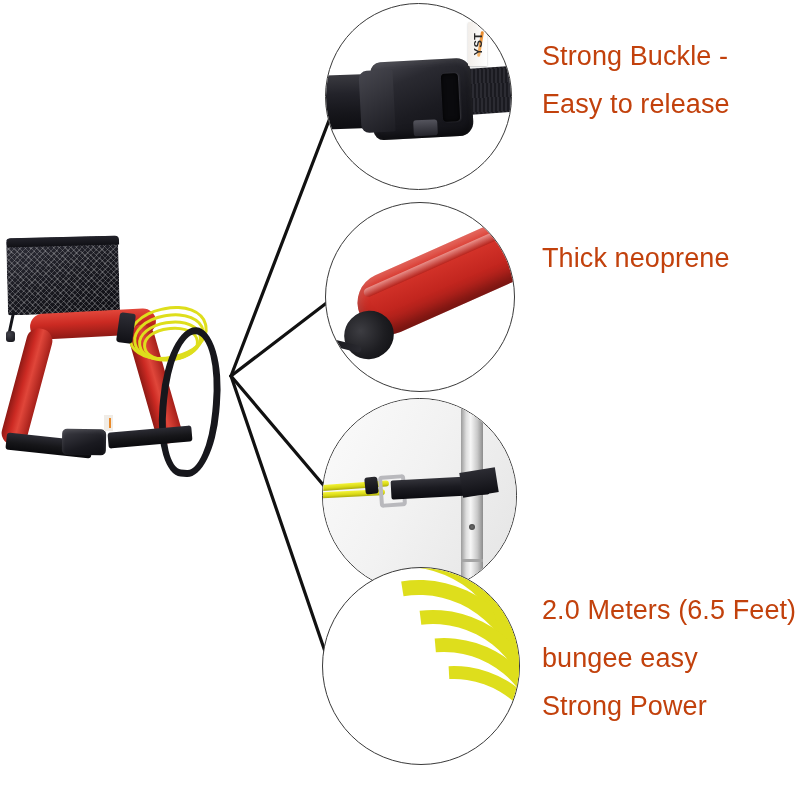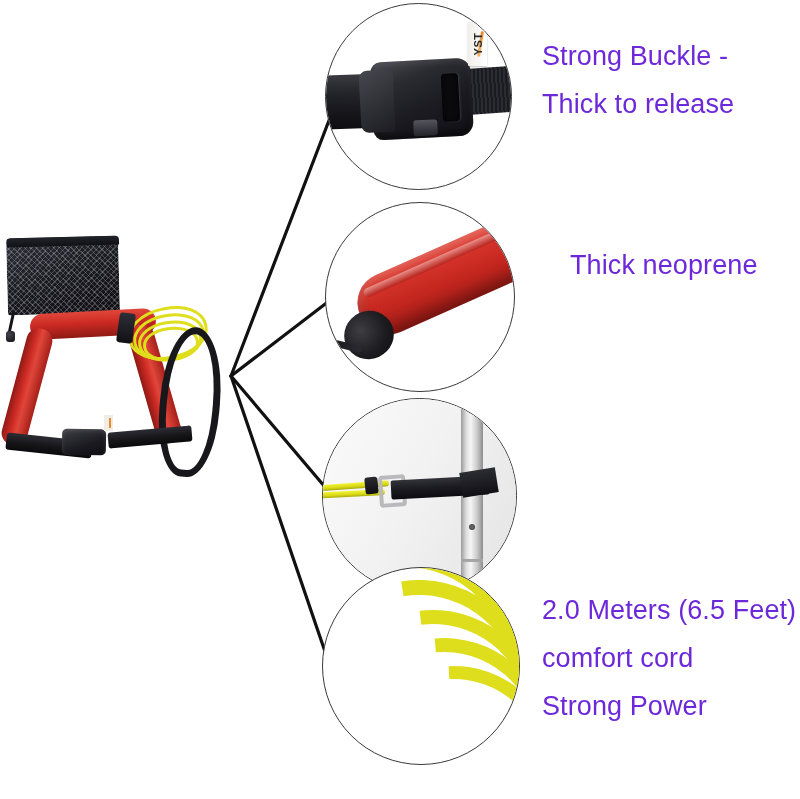--- a/index.html
+++ b/index.html
@@ -32,21 +32,21 @@
   .callout-circle {
     position: absolute;
     border: 1.3px solid #3a3a3a;
     border-radius: 50%;
     overflow: hidden;
     background: #ffffff;
   }
   .callout-text {
     position: absolute;
     left: 224px;
-    color: #6d28d9;
+    color: #c2410c;
     font-size: 27px;
     line-height: 48px;
     letter-spacing: 0.1px;
     white-space: nowrap;
   }
   .callout-text div { font-weight: 400; }
 
   
   #c1 { left: 7px; top: 3px; width: 185px; height: 185px; }
   .buckle-strap-l {
@@ -349,32 +349,32 @@
         <div class="buckle-tongue"></div>
         <div class="buckle-slot"></div>
       </div>
       <div class="yst-tag">
         <i></i>
         <span>YST</span>
       </div>
     </div>
     <div class="callout-text" style="top:32px;">
       <div>Strong Buckle -</div>
-      <div>Thick to release</div>
+      <div>Easy to release</div>
     </div>
   </div>
 
   <div class="callout" style="top:196px; height:200px;">
     <div class="callout-circle" id="c2">
       <div class="neo-pad"></div>
       <div class="neo-seam"></div>
       <div class="neo-cap"></div>
       <div class="neo-cord"></div>
     </div>
-    <div class="callout-text" style="top:45px;margin-left:28px;">
+    <div class="callout-text" style="top:38px;">
       <div>Thick neoprene</div>
     </div>
   </div>
 
   <div class="callout" style="top:395px; height:200px;">
     <div class="callout-circle" id="c3">
       <div class="wall"></div>
       <div class="pole"></div>
       <div class="pole-joint"></div>
       <div class="pole-screw"></div>
@@ -393,18 +393,18 @@
     <div class="callout-circle" id="c4">
       <div class="coil" style="left:-36px; top:-16px; width:206px; height:206px; border-width:15px; transform:rotate(34deg);"></div>
       <div class="coil" style="left:-18px; top:12px; width:198px; height:198px; border-width:15px; transform:rotate(36deg);"></div>
       <div class="coil" style="left:0px; top:42px; width:192px; height:192px; border-width:14px; transform:rotate(38deg);"></div>
       <div class="coil" style="left:14px; top:70px; width:186px; height:186px; border-width:14px; transform:rotate(40deg);"></div>
       <div class="coil" style="left:28px; top:98px; width:180px; height:180px; border-width:13px; transform:rotate(42deg);"></div>
       <div class="coil" style="left:-52px; top:-44px; width:214px; height:214px; border-width:14px; transform:rotate(32deg);"></div>
     </div>
     <div class="callout-text" style="top:20px;">
       <div>2.0 Meters (6.5 Feet)</div>
-      <div>comfort cord</div>
+      <div>bungee easy</div>
       <div>Strong Power</div>
     </div>
   </div>
 
 </div>
 
 </body></html>

